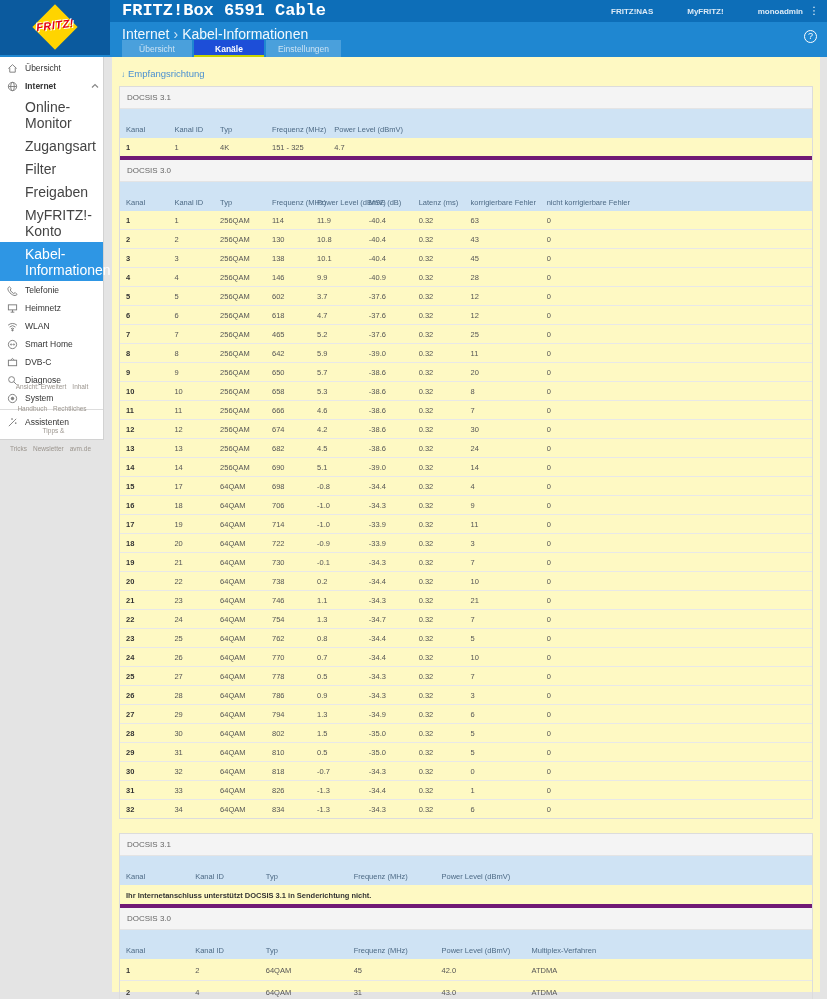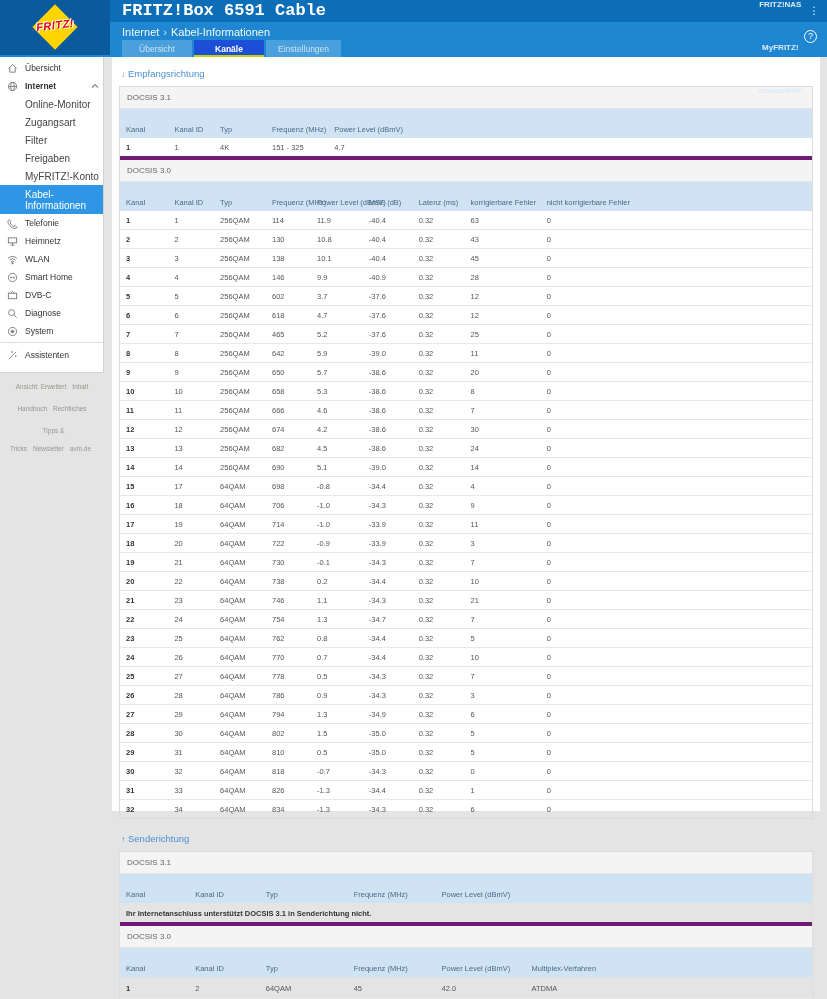--- a/index.html
+++ b/index.html
@@ -2,26 +2,26 @@
 <html><head>
 <meta charset="utf-8">
 <style>
   * { box-sizing: border-box; margin: 0; padding: 0; }
   html,body { font-family: "Liberation Sans", sans-serif; }
   body { width: 827px; height: 999px; background: #e4e4e4; position: relative; overflow: hidden; }
 
   
   .topbar { position: absolute; top:0; left:0; right:0; height: 22px; background: #0d6eb8; z-index: 3; }
   .app-title { position: absolute; left: 122px; top: 0; line-height: 22px; color: #fff; font-weight: bold; font-size: 17px; font-family: Liberation Mono, monospace; }
-  .header-links { position: absolute; right: 24px; top: 0; height: 22px; display: flex; align-items: center; gap: 34px; flex-direction: column; }
+  .header-links { position: absolute; right: 24px; top: 0; height: 22px; display: flex; align-items: center; gap: 34px; }
   .hlink { color: #dceaf6; font-size: 8px; font-weight: bold; cursor: pointer; }
   .kebab { position: absolute; right: 8px; top: 0; line-height: 22px; color: #fff; font-size: 10px; cursor: pointer; }
 
   .band { position: absolute; top: 22px; left: 0; right: 0; height: 35px; background: #1f87d1; z-index: 2; }
-  .breadcrumb { position: absolute; top: 4px; left: 122px; color: #f2f8fd; font-size: 11px; }
+  .breadcrumb { position: absolute; top: 4px; left: 122px; color: #f2f8fd; font-size: 14px; }
   .breadcrumb .sep { margin: 0 4px; color: #cfe4f5; }
   .help-btn { position: absolute; right: 10px; top: 8px; width: 13px; height: 13px; border: 1px solid #fff; border-radius: 50%; color: #fff; font-size: 9px; text-align: center; line-height: 11px; cursor: pointer; }
 
   .tab-bar { position: absolute; bottom: 0; left: 122px; display: flex; gap: 2px; }
   .tab { min-width: 70px; text-align: center; padding: 4px 12px 3px; font-size: 8.5px; color: #cbe2f3; background: #4aa0dc; cursor: pointer; }
   .tab.active { background: #1d4ed8; color: #fff; font-weight: bold; border-bottom: 2px solid #c8d400; padding-bottom: 1px; }
 
   
   .logo-block { position: absolute; top: 0; left: 0; width: 110px; height: 55px; background: #0b5a9e; z-index: 5; cursor: pointer; }
   .diamond { position: absolute; left: 39px; top: 11px; width: 32px; height: 32px; background: #ffd400; transform: rotate(45deg); }
@@ -29,29 +29,29 @@
 
   
   .sidebar { position: absolute; left: 0; top: 55px; width: 104px; background: #fff; border-right: 1px solid #d2d2d2; border-bottom: 1px solid #d2d2d2; padding: 4px 0 8px; z-index: 1; }
   .side-item { display: flex; align-items: center; padding: 3px 4px 3px 7px; font-size: 8.5px; color: #333; cursor: pointer; position: relative; }
   .side-item:last-child { border-top: 1px solid #ddd; margin-top: 2px; padding-top: 6px; }
   .side-icon { width: 13px; height: 12px; margin-right: 5px; display: inline-flex; align-items: center; color: #7a7a7a; flex: 0 0 13px; }
   .side-icon svg { width: 11px; height: 11px; stroke: #7a7a7a; fill: none; stroke-width: 1; }
   .side-item.bold .side-label { font-weight: bold; }
   .side-chev { margin-left: auto; width: 8px; height: 8px; }
   .side-chev svg { width: 8px; height: 8px; stroke: #888; fill: none; stroke-width: 1.2; }
-  .side-sub { padding: 3.5px 4px 3.5px 25px; font-size: 10px; color: #444; cursor: pointer; }
+  .side-sub { padding: 3.5px 4px 3.5px 25px; font-size: 14px; color: #444; cursor: pointer; }
   .side-sub.active { background: #2e96e4; color: #fff; }
 
   .sidebar-footer { position: absolute; left: 0; top: 375px; width: 104px; text-align: center; z-index: 1; }
   .foot-line { margin-bottom: 4px; }
   .foot-link { font-size: 6.5px; color: #9b958e; margin: 0 3px; cursor: pointer; }
 
   
-  .content { position: absolute; left: 112px; top: 57px; width: 708px; height: 754px; background: #ffffff; padding: 0 7px; z-index: 1; }
+  .content { position: absolute; left: 112px; top: 57px; width: 708px; height: 935px; background: #fef9c3; padding: 0 7px; z-index: 1; }
   .section-heading { color: #4a90d2; font-size: 9.5px; margin: 11px 0 7px 2px; }
   .section-heading .arrow { font-size: 8px; margin-right: 3px; }
 
   .group-box { border: 1px solid #dcdcdc; margin-bottom: 14px; }
   .group-label { background: #f4f4f4; color: #666; font-size: 8px; padding: 6px 7px; border-bottom: 1px solid #e4e4e4; }
   .group-label.mid { border-top: 4px solid #701a75; }
 
   table.tbl { width: 100%; border-collapse: collapse; table-layout: fixed; }
   .tbl th { background: #cfe3f4; color: #4d6a85; font-weight: normal; font-size: 7.5px; text-align: left; padding: 16px 6px 4px; white-space: nowrap; overflow: visible; }
   .tbl td { color: #555; font-size: 7.5px; padding: 5px 6px 4px; border-bottom: 1px solid #e8e8e8; white-space: nowrap; overflow: visible; }
@@ -595,23 +595,20 @@
             <td>-1.3</td>
             <td>-34.3</td>
             <td>0.32</td>
             <td>6</td>
             <td>0</td>
           </tr>
         </tbody>
       </table>
   </div>
 
-  <div class="section-heading">
-    <span class="arrow">↑</span><span>Senderichtung</span>
-  </div>
 
   <div class="group-box">
     <div class="group-label">DOCSIS 3.1</div>
     <table class="tbl t-s31">
         <thead>
           <tr>
             <th>Kanal</th>
             <th>Kanal ID</th>
             <th>Typ</th>
             <th>Frequenz (MHz)</th>

